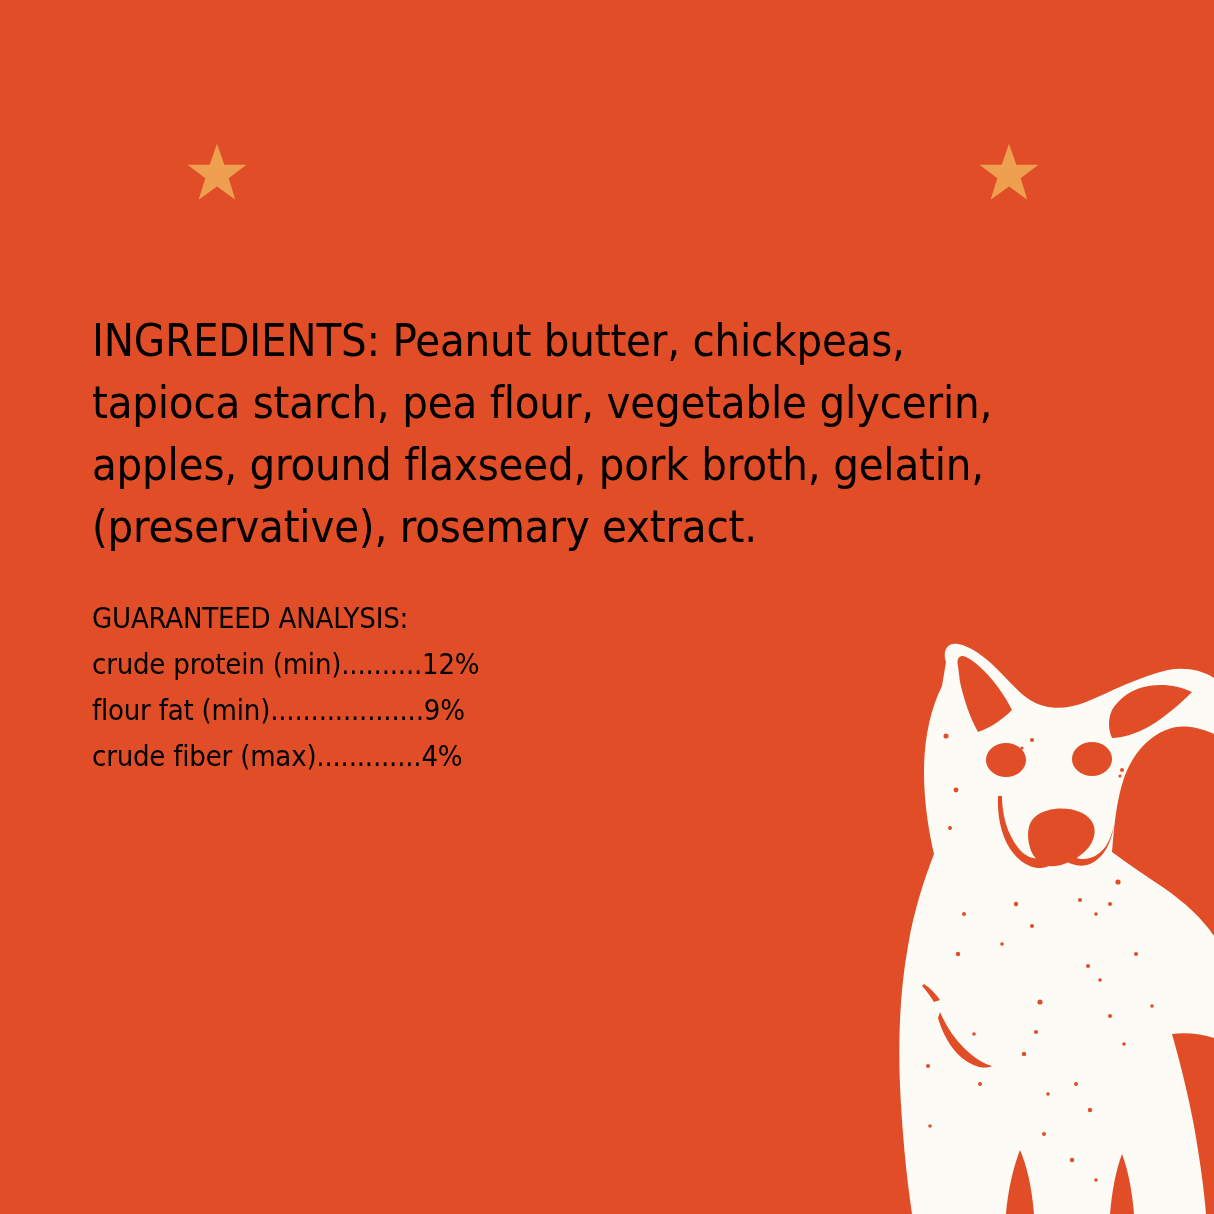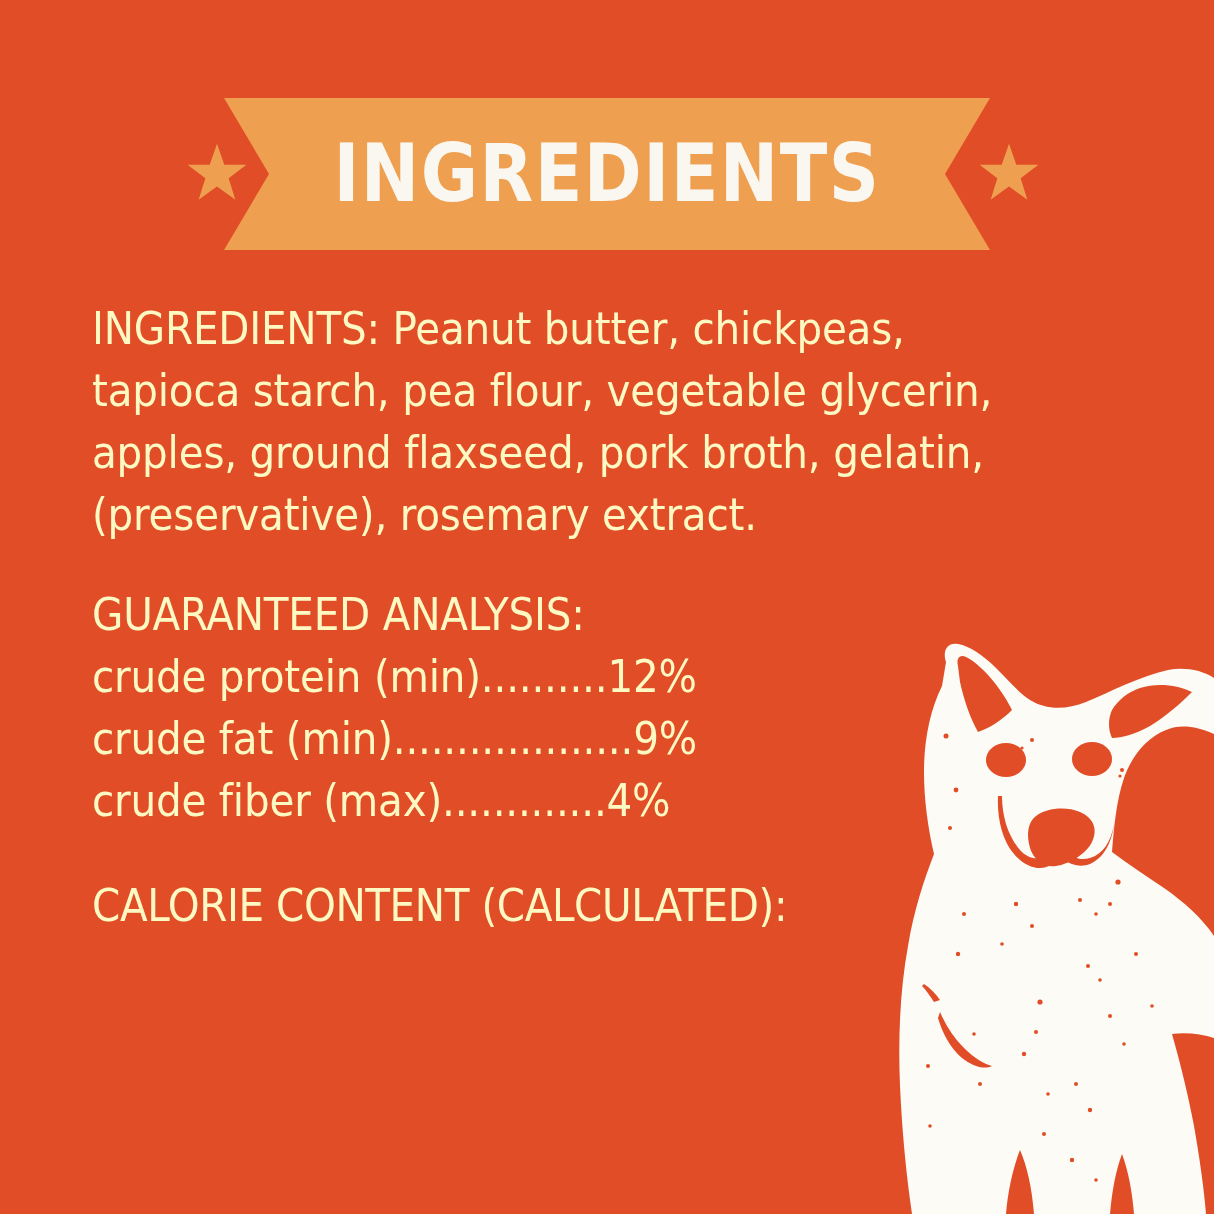--- a/index.html
+++ b/index.html
@@ -73,61 +73,55 @@
     bottom: 0;
     width: 330px;
     height: 600px;
     pointer-events: none;
   }
 
   
   #content {
     position: absolute;
     left: 92px;
-    top: 306px;
+    top: 318px;
     width: 990px;
-    color: #fef9c3;
+    color: #000000;
     font-family: "Liberation Sans Narrow", "DejaVu Sans Condensed", "Liberation Sans", sans-serif;
   }
 
   .block { position: relative; }
 
   .ing-line,
   .ga-head,
   .ga-row,
   .cal-head,
   .cal-line {
     white-space: nowrap;
     line-height: 1;
   }
 
   #ingredients-block { font-size: 45px; }
   .ing-line { margin-bottom: 17px; letter-spacing: -0.2px; }
   .ing-line:last-child { margin-bottom: 16px; }
 
-  #ga-block { margin-top: 55px; font-size: 45px; }
+  #ga-block { margin-top: 55px; font-size: 29px; }
   .ga-head { margin-bottom: 17px; letter-spacing: -0.2px; }
   .ga-row  { margin-bottom: 17px; letter-spacing: -0.2px; }
   .ga-row:last-child { margin-bottom: 0; }
 
   #calorie-block { margin-top: 60px; font-size: 45px; }
   .cal-head { margin-bottom: 17px; letter-spacing: -0.4px; }
   .cal-line { letter-spacing: -0.2px; }
 </style>
 </head>
 <body>
 
 <div id="label">
 
-  <div id="banner-wrap">
-    <svg id="banner-shape" viewBox="0 0 1214 152" preserveAspectRatio="none">
-      <polygon points="224,0 990,0 945,76 990,152 224,152 269,76" fill="#EE9F4F"></polygon>
-    </svg>
-    <div id="banner-title">INGREDIENTS</div>
-  </div>
 
   <svg class="banner-star" id="banner-star-left" viewBox="0 0 100 100">
     <polygon points="50,3 61.8,36.8 97.5,36.8 68.8,58.4 79.6,93 50,71.8 20.4,93 31.2,58.4 2.5,36.8 38.2,36.8" fill="#EE9F4F"></polygon>
   </svg>
   <svg class="banner-star" id="banner-star-right" viewBox="0 0 100 100">
     <polygon points="50,3 61.8,36.8 97.5,36.8 68.8,58.4 79.6,93 50,71.8 20.4,93 31.2,58.4 2.5,36.8 38.2,36.8" fill="#EE9F4F"></polygon>
   </svg>
 
   <svg id="dog-art" viewBox="0 0 330 600" preserveAspectRatio="none">
     <g fill="#FDFBF6">
@@ -257,22 +251,21 @@
     <div class="block" id="ingredients-block">
       <div class="ing-line">INGREDIENTS:  Peanut butter, chickpeas,</div>
       <div class="ing-line">tapioca starch, pea flour, vegetable glycerin,</div>
       <div class="ing-line">apples, ground flaxseed, pork broth, gelatin,</div>
       <div class="ing-line">(preservative), rosemary extract.</div>
     </div>
 
     <div class="block" id="ga-block">
       <div class="ga-head">GUARANTEED ANALYSIS:</div>
       <div class="ga-row">crude protein (min)..........12%</div>
-      <div class="ga-row">crude fat (min)...................9%</div>
+      <div class="ga-row">flour fat (min)...................9%</div>
       <div class="ga-row">crude fiber (max).............4%</div>
     </div>
 
     <div class="block" id="calorie-block">
-      <div class="cal-head">CALORIE CONTENT (CALCULATED):</div>
     </div>
 
   </div>
 </div>
 
 </body></html>

